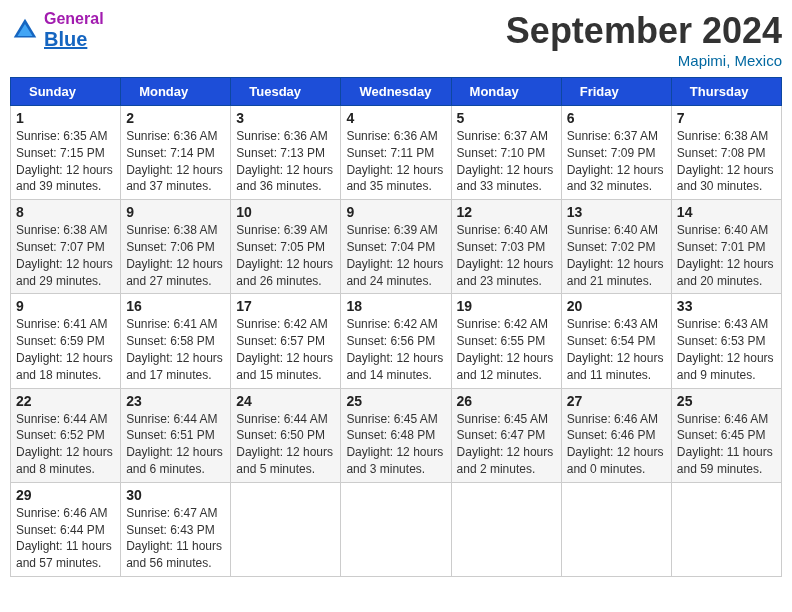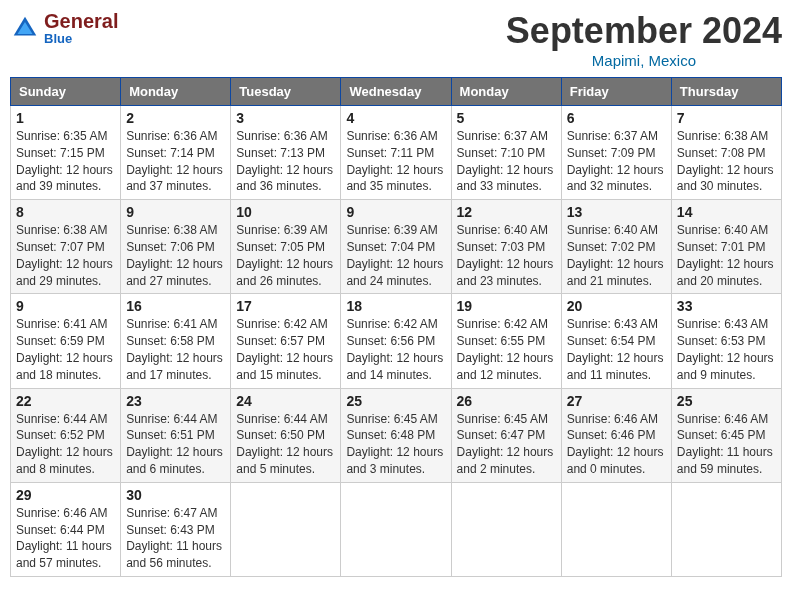--- a/index.html
+++ b/index.html
@@ -20,55 +20,56 @@
       display: flex;
       align-items: center;
       gap: 4px;
     }
     .logo-text {
       display: flex;
       flex-direction: column;
       line-height: 1.1;
     }
     .logo-general {
+      font-size: 16px;
+      font-weight: bold;
+      color: #a21caf;
+      text-align: center;
+    }
+    .logo-blue {
       font-size: 20px;
       font-weight: bold;
-      color: #7f1d1d;
-      text-align: center;
-    }
-    .logo-blue {
-      font-size: 13px;
-      font-weight: bold;
       color: #1565c0;
+      text-decoration: underline;
     }
     .logo-icon {
       width: 30px;
       height: 30px;
     }
     .title-block {
-      text-align: center;
+      text-align: right;
     }
     .month-title {
       font-size: 36px;
       font-weight: bold;
       color: #333;
     }
     .location {
       font-size: 15px;
       color: #0369a1;
     }
     .calendar {
       width: 100%;
       border-collapse: collapse;
       font-size: 11px;
     }
     .calendar th {
-      background: #737373;
+      background: #1d4ed8;
       color: #fff;
-      padding: 6px 8px;
+      padding: 6px 18px;
       text-align: left;
       font-size: 13px;
       font-weight: bold;
       border: 1px solid #0d47a1;
     }
     .calendar td {
       border: 1px solid #ccc;
       vertical-align: top;
       padding: 4px 5px;
       width: calc(100% / 7);

